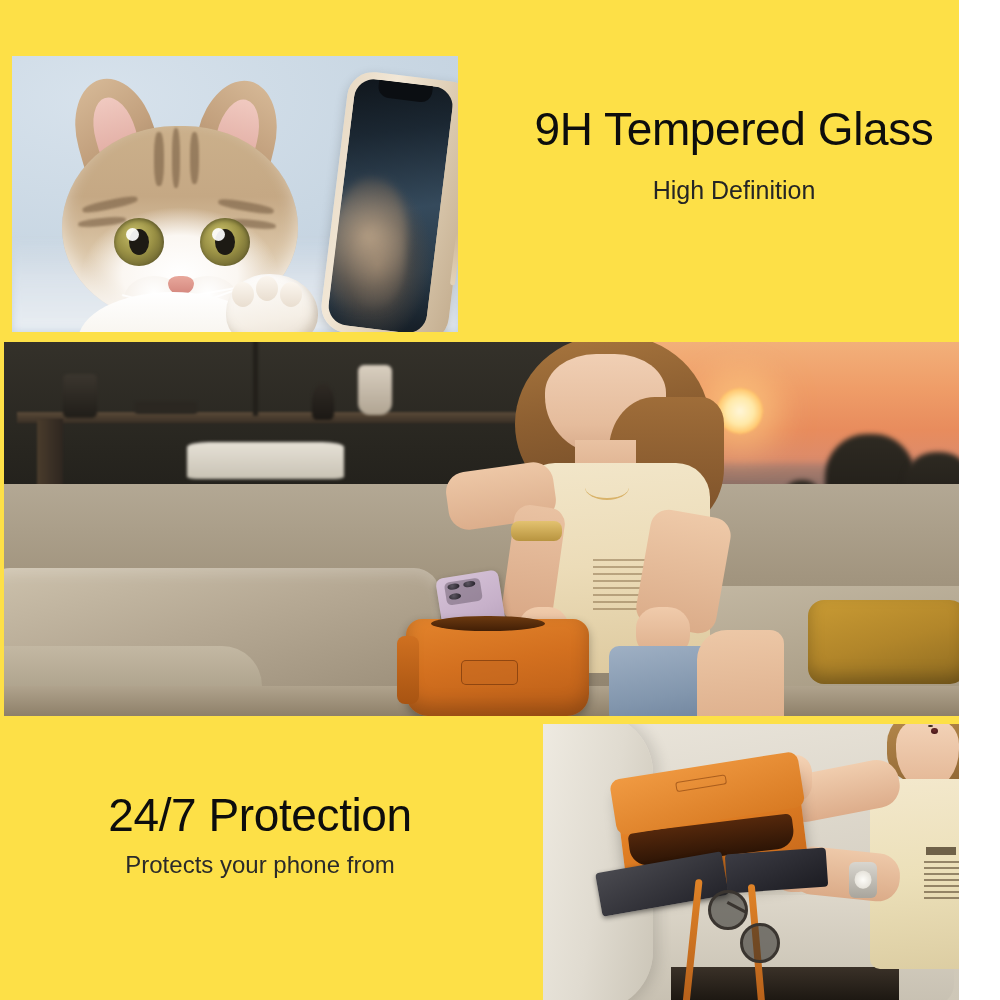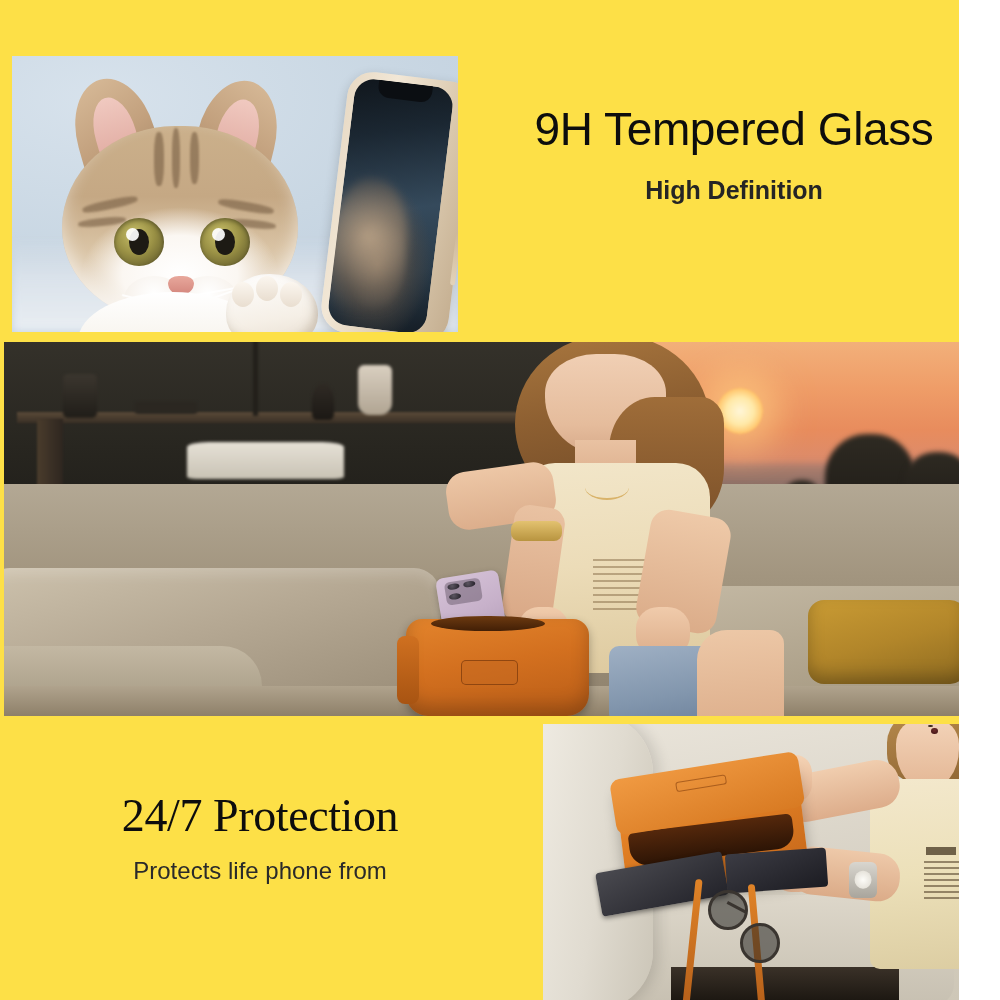--- a/index.html
+++ b/index.html
@@ -267,24 +267,24 @@
   #d-glass-1{left:36%;top:60%;}
   #d-glass-2{left:43%;top:72%;}
   #d-glass-bridge{position:absolute;left:40%;top:66%;width:22px;height:3px;background:#3a3530;
     transform:rotate(28deg);}
 
   
   #txt-glass{position:absolute;left:468px;top:104px;width:532px;text-align:center;}
   #txt-protect{position:absolute;left:0px;top:790px;width:520px;text-align:center;}
   .headline{font-size:46px;line-height:1.12;color:#0d0d0d;font-weight:400;
     letter-spacing:-.4px;white-space:nowrap;}
-  .subline{font-size:25px;line-height:1.5;color:#252525;font-weight:700;}
+  .subline{font-size:25px;line-height:1.5;color:#252525;font-weight:400;}
   .subline-sm{font-size:24px;line-height:1.58;color:#2a2a2a;font-weight:400;}
   #txt-glass .headline{margin-bottom:16px;}
-  #txt-protect .headline{margin-bottom:10px;font-family:Liberation Serif, serif;}
+  #txt-protect .headline{margin-bottom:4px;}
 </style>
 </head>
 <body>
 
 <div id="sheet">
 
   <div class="photo" id="panel-cat">
     <div id="cat-surface"></div>
 
     <div id="cat">
@@ -449,16 +449,16 @@
     <div id="d-glass-bridge"></div>
   </div>
 
   <div id="txt-glass">
     <div class="headline">9H Tempered Glass</div>
     <div class="subline">High Definition</div>
   </div>
 
   <div id="txt-protect">
     <div class="headline">24/7 Protection</div>
-    <div class="subline-sm">Protects life phone from</div>
+    <div class="subline-sm">Protects your phone from</div>
   </div>
 
 </div>
 
 </body></html>

